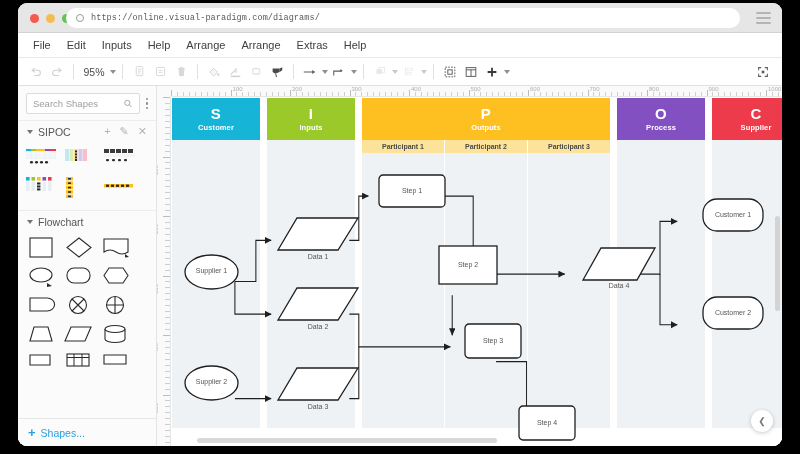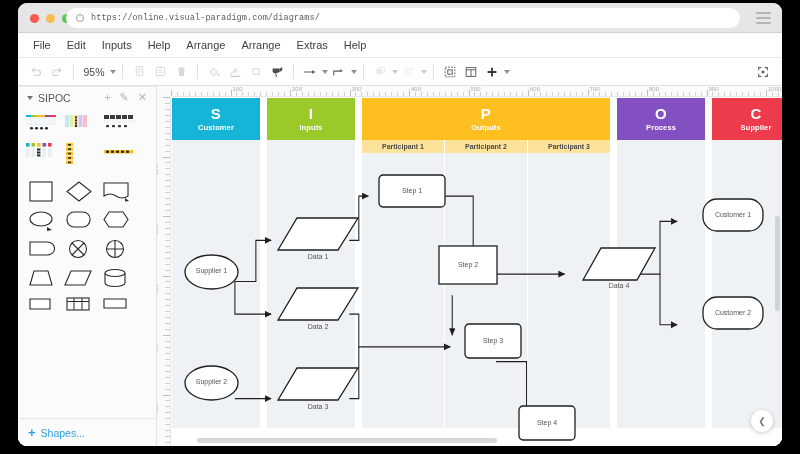--- a/index.html
+++ b/index.html
@@ -367,20 +367,34 @@
       <svg width="14" height="14" viewBox="0 0 16 16">
             <path d="M3 6V3h3M10 3h3v3M13 10v3h-3M6 13H3v-3" fill="none" stroke="#5c5c5c" stroke-width="1.2"></path>
             <rect x="6.5" y="6.5" width="3" height="3" fill="#5c5c5c"></rect>
           </svg>
     </div>
   </div>
 
   <div class="body">
 
     <div class="lpanel">
+      <div class="search-wrap">
+        <div class="search-box">
+          <input type="text" placeholder="Search Shapes" style="">
+          <svg width="11" height="11" viewBox="0 0 16 16">
+            <circle cx="7" cy="7" r="4.2" fill="none" stroke="#8c8c8c" stroke-width="1.2"></circle>
+            <path d="M10.2 10.2 L13.5 13.5" stroke="#8c8c8c" stroke-width="1.3"></path>
+          </svg>
+        </div>
+        <div class="kebab">
+              <i></i>
+              <i></i>
+              <i></i>
+            </div>
+      </div>
 
       <div class="sect-head">
         <span class="tri"></span>
         <span class="sect-title">SIPOC</span>
         <span class="sect-act">+</span>
         <span class="sect-act">✎</span>
         <span class="sect-act">✕</span>
       </div>
       <div class="thumbs">
         <div class="thumb-row">
@@ -466,20 +480,24 @@
               <rect x="2" y="3.6" width="3" height="2.3" fill="#2b2b2b"></rect>
               <rect x="7" y="3.6" width="3" height="2.3" fill="#2b2b2b"></rect>
               <rect x="12" y="3.6" width="3" height="2.3" fill="#2b2b2b"></rect>
               <rect x="17" y="3.6" width="3" height="2.3" fill="#2b2b2b"></rect>
               <rect x="22" y="3.6" width="3" height="2.3" fill="#2b2b2b"></rect>
             </svg>
           </div>
         </div>
       </div>
 
+      <div class="sect-head">
+        <span class="tri"></span>
+        <span class="sect-title">Flowchart</span>
+      </div>
       <div class="fc-grid">
         <div class="fc">
           <svg width="30" height="24" viewBox="0 0 30 24">
                 <rect x="3" y="2" width="22" height="19" fill="#fff" stroke="#2b2b2b" stroke-width="1.1"></rect>
               </svg>
         </div>
         <div class="fc">
           <svg width="30" height="24" viewBox="0 0 30 24">
                 <path d="M15 2 L27 11.5 L15 21 L3 11.5 Z" fill="#fff" stroke="#2b2b2b" stroke-width="1.1"></path>
               </svg>

